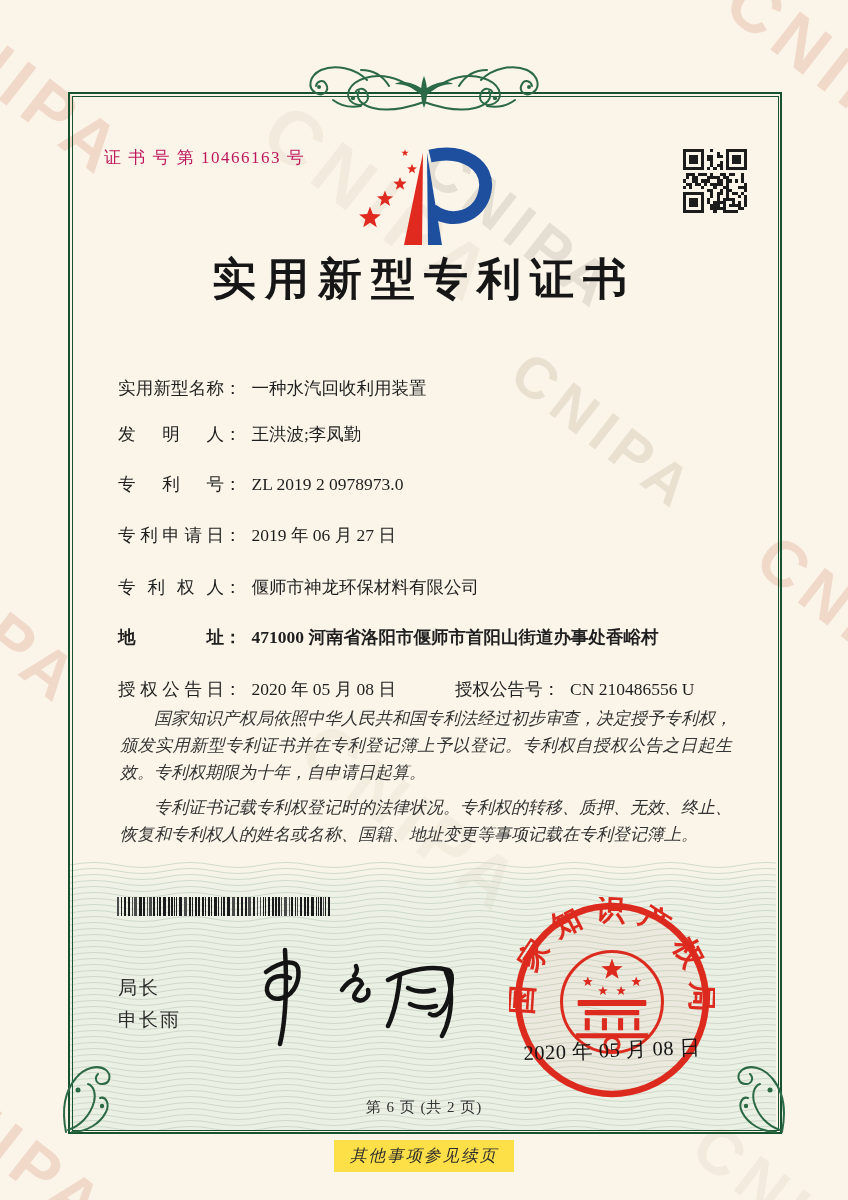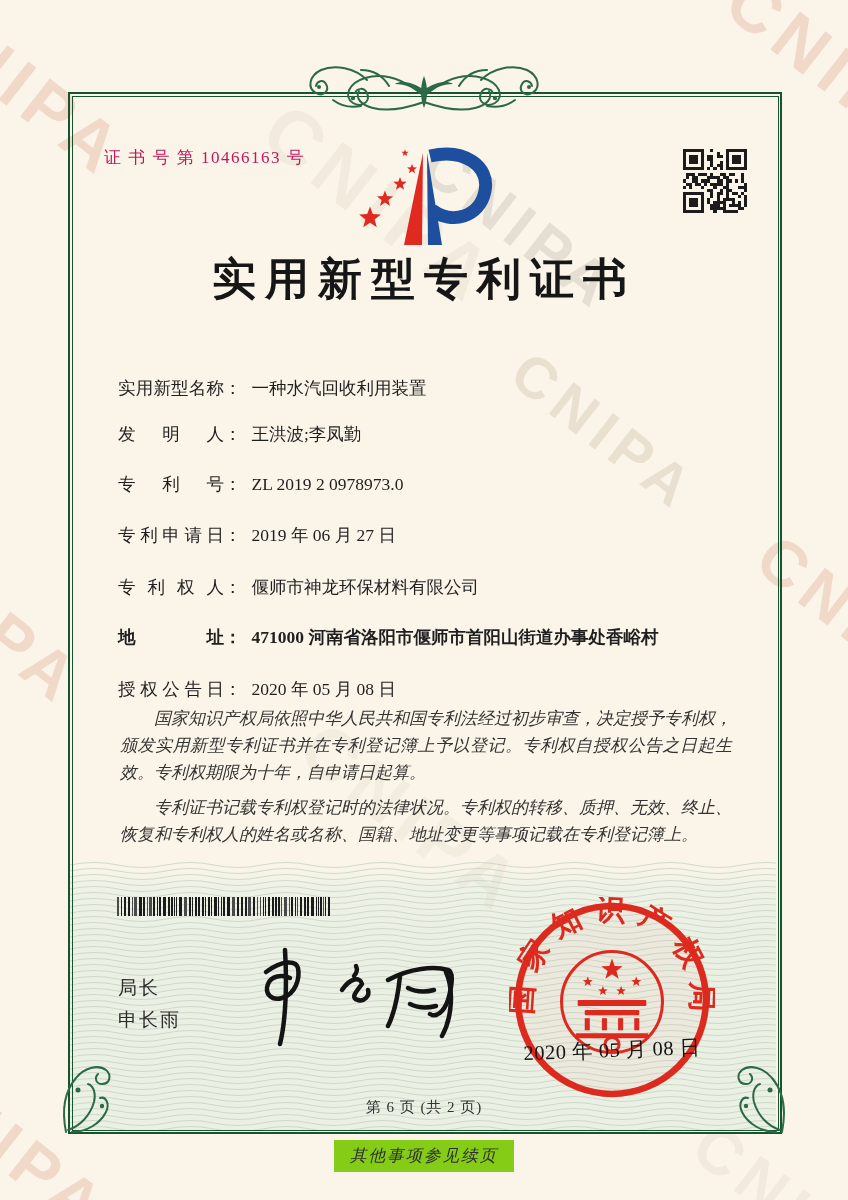--- a/index.html
+++ b/index.html
@@ -60,21 +60,21 @@
                font-size:19px;color:#2a2a2a;letter-spacing:2px;}
   .signature{position:absolute;left:238px;top:942px;}
   .seal{position:absolute;left:509px;top:897px;z-index:5;}
   .seal-text{font-family:"Liberation Serif",serif;font-weight:bold;font-size:29px;
              letter-spacing:12px;fill:#dd2a1e;}
   .seal-date{position:absolute;left:508px;top:1036px;width:208px;text-align:center;z-index:6;
              font-size:20.5px;color:#151515;transform:rotate(-2deg);letter-spacing:.5px;}
   .page-info{position:absolute;left:0;top:1098px;width:848px;text-align:center;
              font-size:15px;color:#333;letter-spacing:1px;}
   .continuation{position:absolute;left:0;top:1140px;width:848px;text-align:center;}
-  .continuation span{display:inline-block;background:#84cc16;padding:5px 16px;
+  .continuation span{display:inline-block;background:#fde047;padding:5px 16px;
              font-size:16.5px;font-style:italic;color:#2e2e2e;letter-spacing:2px;}
 </style>
 </head>
 <body>
 
 <div class="page">
 
   <div class="wm wm-pink wm1">CNIPA</div>
   <div class="wm wm-gray wm2">CNIPA</div>
   <div class="wm wm-pink wm3">CNIPA</div>
@@ -397,20 +397,23 @@
         <span class="flabel">专利申请日</span><span class="fcolon">：</span><span>2019 年 06 月 27 日</span>
       </div>
       <div class="frow frow-4">
         <span class="flabel">专利权人</span><span class="fcolon">：</span><span>偃师市神龙环保材料有限公司</span>
       </div>
       <div class="frow frow-5">
         <span class="flabel">地址</span><span class="fcolon">：</span><span>471000 河南省洛阳市偃师市首阳山街道办事处香峪村</span>
       </div>
       <div class="frow frow-6">
         <span class="flabel">授权公告日</span><span class="fcolon">：</span><span>2020 年 05 月 08 日</span>
+        <span class="grant">
+          <span>授权公告号</span><span class="fcolon">：</span><span>CN 210486556 U</span>
+        </span>
       </div>
     </div>
 
     <div class="body-text">
       <p>国家知识产权局依照中华人民共和国专利法经过初步审查，决定授予专利权，颁发实用新型专利证书并在专利登记簿上予以登记。专利权自授权公告之日起生效。专利权期限为十年，自申请日起算。</p>
       <p>专利证书记载专利权登记时的法律状况。专利权的转移、质押、无效、终止、恢复和专利权人的姓名或名称、国籍、地址变更等事项记载在专利登记簿上。</p>
     </div>
 
     <svg id="bar" class="barcode" width="219" height="19">
         <rect x="0" y="0" width="2" height="19" fill="#4a4a4a"></rect>

